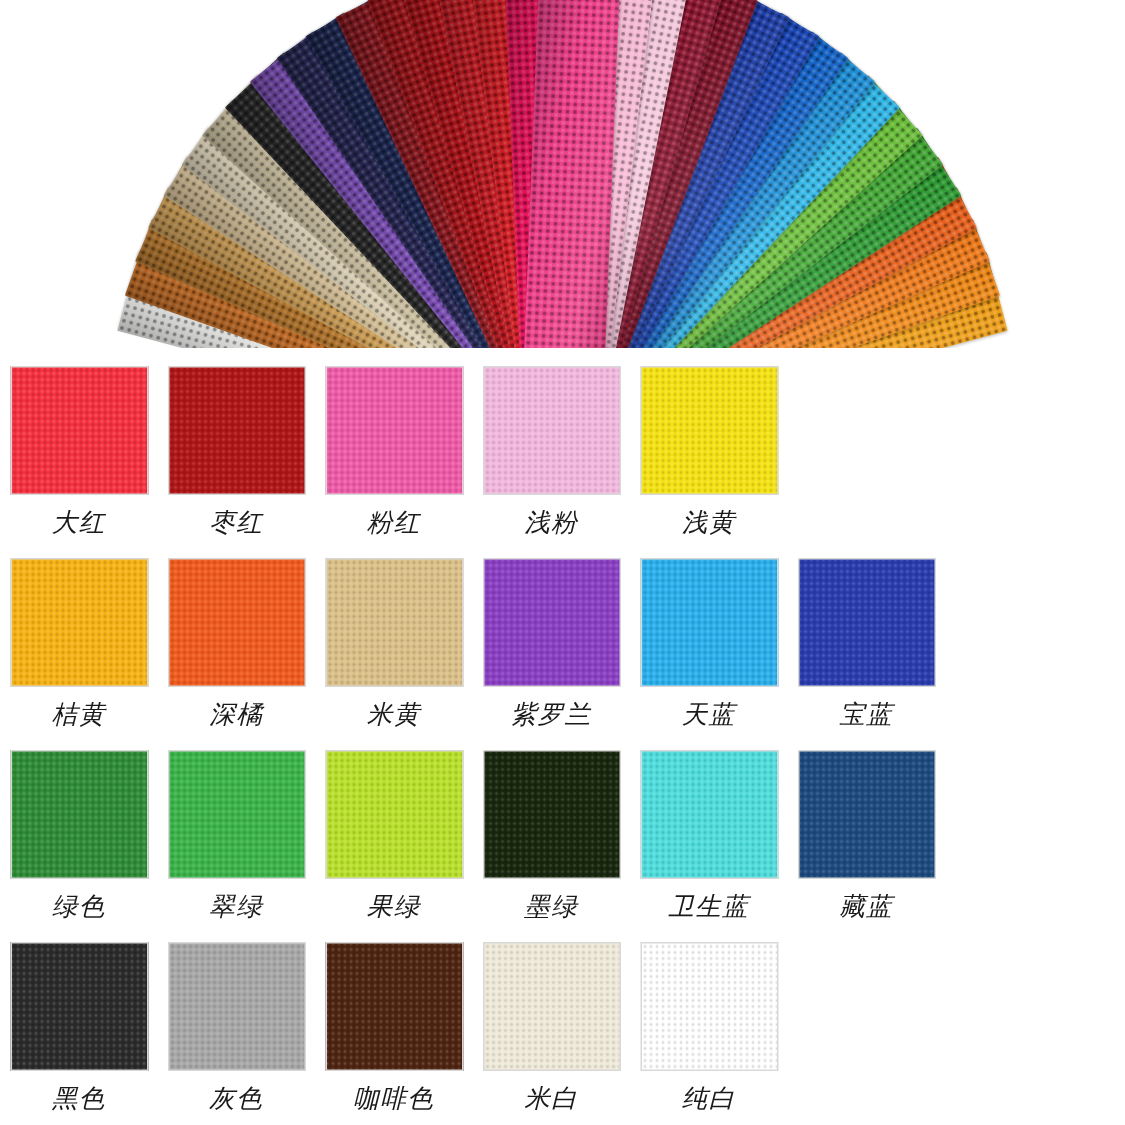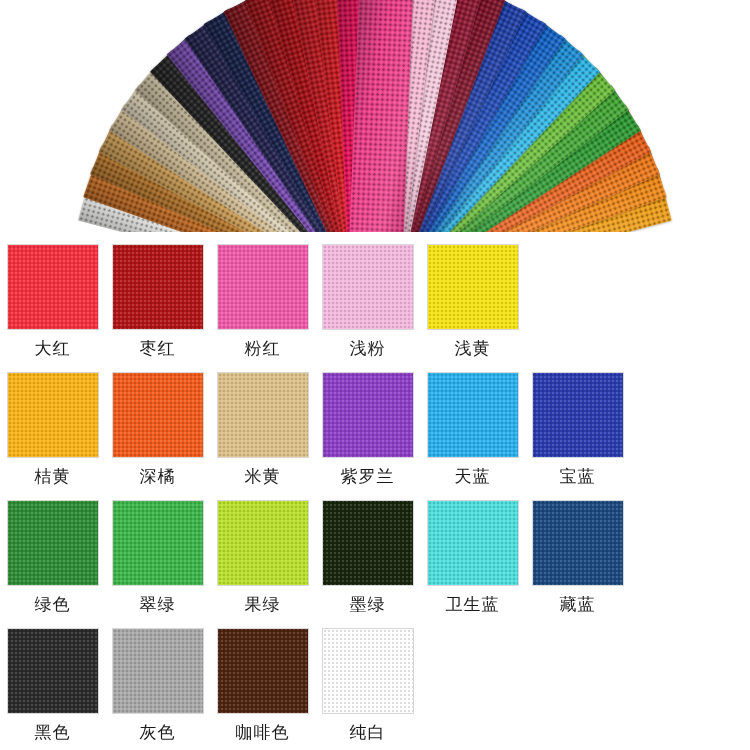--- a/index.html
+++ b/index.html
@@ -85,20 +85,21 @@
     left: 0;
     top: 238px;
     width: 750px;
     padding: 0;
   }
   .swatch-row {
     display: flex;
     width: 736px;
     height: 128px;
     box-sizing: border-box;
+    font-style: italic;
   }
   .swatch-cell {
     width: 105px;
     flex: 0 0 105px;
     display: flex;
     flex-direction: column;
     align-items: center;
     box-sizing: border-box;
   }
   .swatch-chip {
@@ -404,20 +405,26 @@
           </div>
           <div class="swatch-label">灰色</div>
         </div>
         <div class="swatch-cell">
           <div class="swatch-chip" style="background: rgb(78, 36, 17);">
             <div class="weave"></div>
           </div>
           <div class="swatch-label">咖啡色</div>
         </div>
         <div class="swatch-cell">
+          <div class="swatch-chip" style="background: rgb(240, 234, 218);">
+            <div class="weave"></div>
+          </div>
+          <div class="swatch-label">米白</div>
+        </div>
+        <div class="swatch-cell">
           <div class="swatch-chip" style="background: rgb(255, 255, 255);">
             <div class="weave"></div>
           </div>
           <div class="swatch-label">纯白</div>
         </div>
         <div class="swatch-cell empty">
           <div class="swatch-chip"></div>
           <div class="swatch-label"></div>
         </div>
         <div class="swatch-cell empty">

